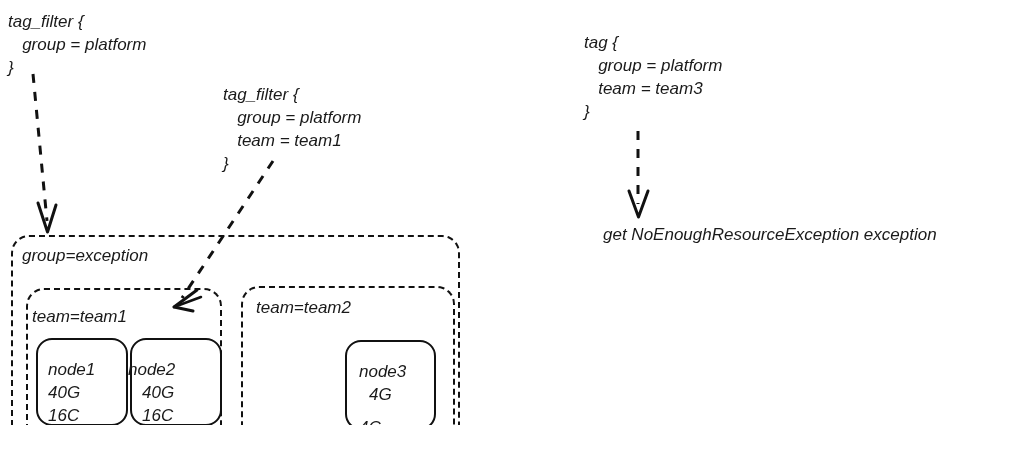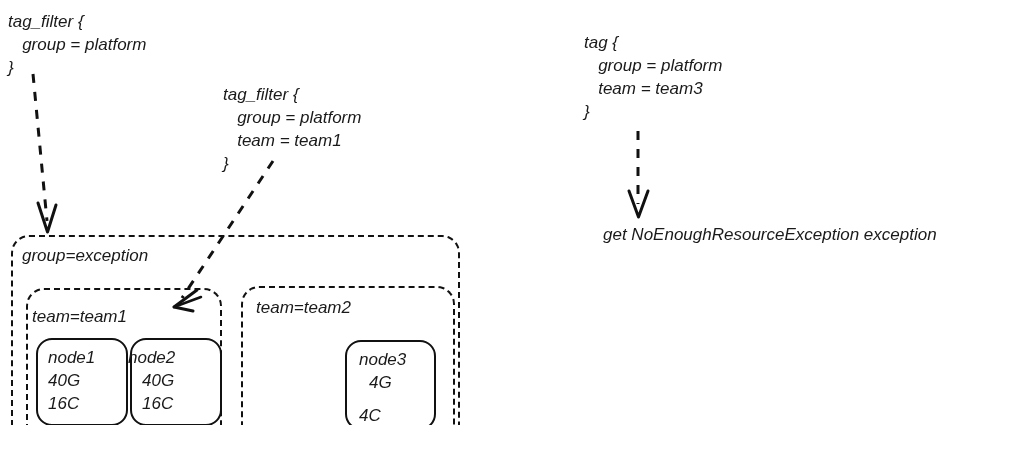--- a/index.html
+++ b/index.html
@@ -48,20 +48,21 @@
     border-radius:16px;
     box-sizing:border-box;
     background:transparent;
   }
   .node-text{
     position:absolute;
     font-size:17px;
     line-height:23px;
     white-space:pre;
     color:#1a1a1a;
+    margin-top:12px;
   }
   svg.overlay{
     position:absolute;
     left:0; top:0;
     width:1010px;
     height:471px;
     pointer-events:none;
   }
 </style>
 </head>

